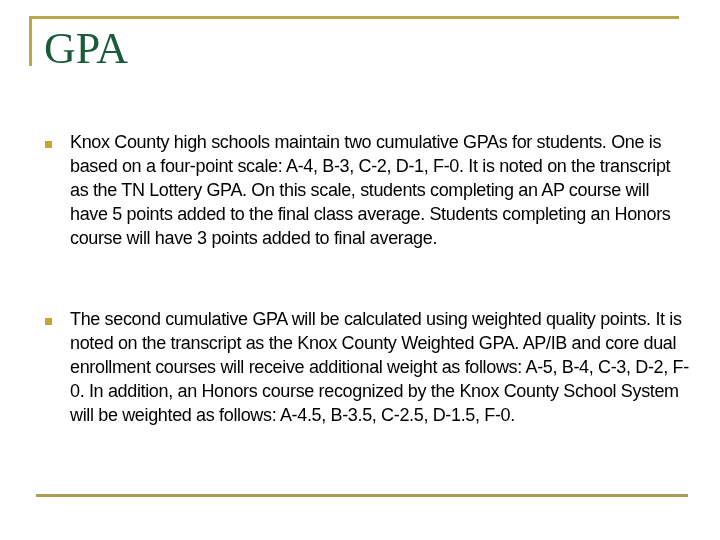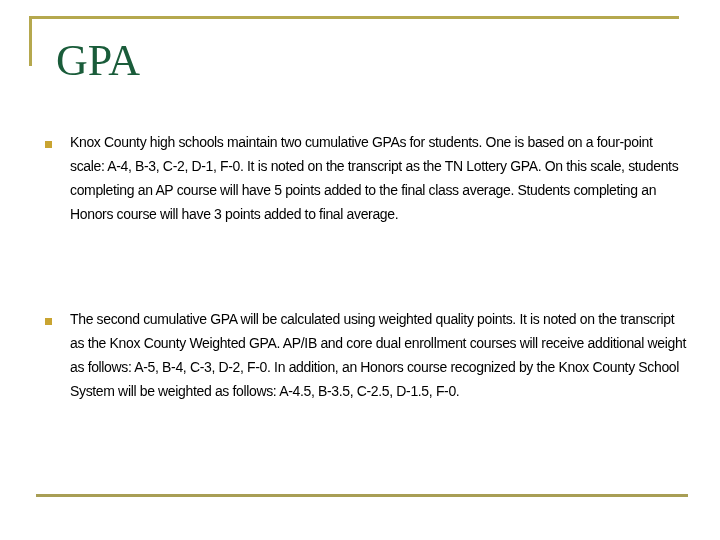--- a/index.html
+++ b/index.html
@@ -1,24 +1,24 @@
 <!DOCTYPE html>
 <html><head>
   <meta charset="utf-8">
   <style>
     html, body { margin: 0; padding: 0; }
     body { width: 720px; height: 540px; background: #ffffff; position: relative; overflow: hidden; }
     .top-rule { position: absolute; left: 29px; top: 16px; width: 650px; height: 3px; background: #B5A84E; }
     .left-rule { position: absolute; left: 29px; top: 16px; width: 3px; height: 50px; background: #B5A84E; }
     .bottom-rule { position: absolute; left: 36px; top: 494px; width: 652px; height: 3px; background: #A89E55; }
-    .title { position: absolute; left: 44px; top: 27px; font-family: "Liberation Serif", serif; font-size: 44px; line-height: 44px; color: #1A5C3A; margin: 12px; font-weight: normal; }
+    .title { position: absolute; left: 44px; top: 27px; font-family: "Liberation Serif", serif; font-size: 44px; line-height: 44px; color: #1A5C3A; margin: 0; font-weight: normal; }
     .bullets { position: absolute; left: 0; top: 0; }
     .bullet-item { position: absolute; left: 0; width: 720px; }
     .bullet-marker { position: absolute; left: 45px; width: 7px; height: 7px; background: #C9A431; }
-    .bullet-text { position: absolute; left: 70px; width: 620px; font-family: "Liberation Sans", sans-serif; font-size: 14px; line-height: 24px; color: #000000; letter-spacing: -0.35px; }
+    .bullet-text { position: absolute; left: 70px; width: 620px; font-family: "Liberation Sans", sans-serif; font-size: 18px; line-height: 24px; color: #000000; letter-spacing: -0.35px; }
   </style>
 </head>
 <body>
 
 <div class="top-rule"></div>
 <div class="left-rule"></div>
 
 <h1 class="title">GPA</h1>
 
 <div class="bullets">

